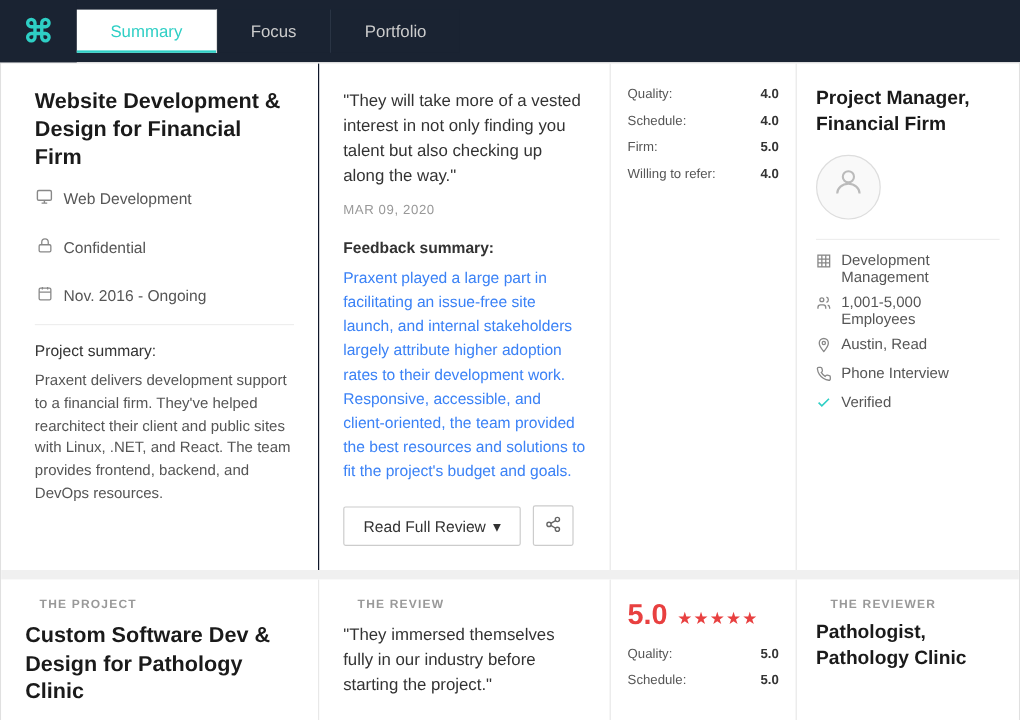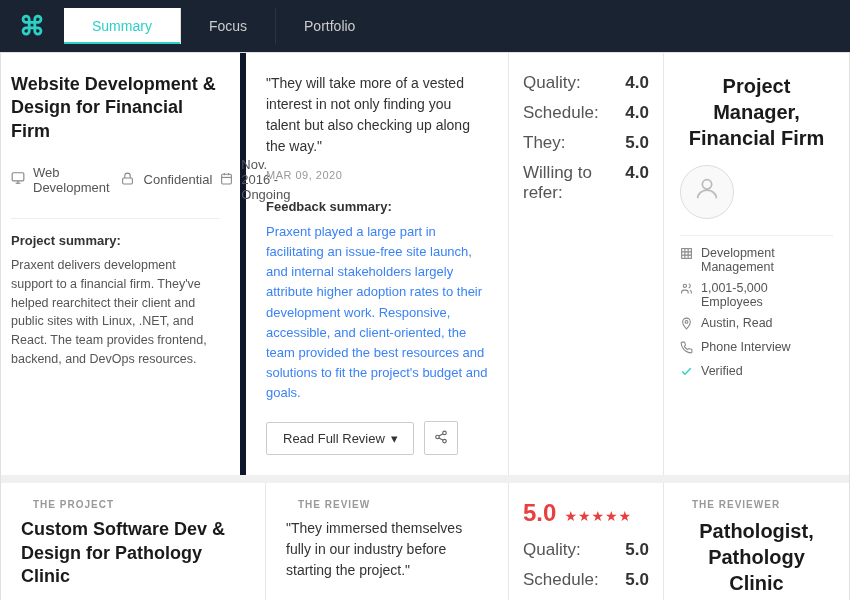--- a/index.html
+++ b/index.html
@@ -76,45 +76,45 @@
 
     
     .review-card {
       display: flex;
       border-bottom: 8px solid #f0f0f0;
       background: #fff;
     }
 
     
     .col-project {
-      width: 245px;
-      padding: 20px 20px 20px 10px;
-      border-right: 6px solid #0f172a;
+      width: 265px;
+      padding: 20px 20px 20px 28px;
+      border-right: 1px solid #0f172a;
       flex-shrink: 0;
     }
     .section-label {
       font-size: 10px;
       font-weight: 600;
       color: #999;
       letter-spacing: 1px;
       text-transform: uppercase;
       margin-bottom: 8px;
       margin-left: 12px;
     }
     .project-title {
       font-size: 18px;
       font-weight: 700;
       color: #1a1a1a;
       line-height: 1.3;
       margin-bottom: 14px;
     }
     .project-meta {
       display: flex;
-      flex-direction: row;
-      gap: 8px;
+      flex-direction: column;
+      gap: 24px;
       margin-bottom: 16px;
     }
     .meta-item {
       display: flex;
       align-items: center;
       gap: 8px;
       font-size: 13px;
       color: #555;
     }
     .meta-icon {
@@ -123,21 +123,21 @@
       width: 16px;
       text-align: center;
     }
     .divider {
       border: none;
       border-top: 1px solid #eee;
       margin: 14px 0;
     }
     .summary-label {
       font-size: 13px;
-      font-weight: 700;
+      font-weight: 400;
       color: #333;
       margin-bottom: 8px;
     }
     .summary-text {
       font-size: 12.5px;
       color: #555;
       line-height: 1.5;
     }
 
     
@@ -207,21 +207,21 @@
       width: 155px;
       padding: 20px 14px;
       border-right: 1px solid #e8e8e8;
       flex-shrink: 0;
     }
     .rating-row {
       display: flex;
       justify-content: space-between;
       align-items: flex-start;
       margin-bottom: 10px;
-      font-size: 17px;
+      font-size: 11px;
     }
     .rating-label {
       color: #555;
     }
     .rating-value {
       font-weight: 600;
       color: #333;
     }
     .overall-score {
       font-size: 24px;
@@ -236,26 +236,25 @@
       margin-bottom: 12px;
     }
 
     
     .col-reviewer {
       width: 185px;
       padding: 20px 16px;
       flex-shrink: 0;
     }
     .reviewer-title {
-      font-size: 20px;
+      font-size: 16px;
       font-weight: 700;
       color: #1a1a1a;
       line-height: 1.3;
       margin-bottom: 14px;
-      text-align: center;
     }
     .avatar-circle {
       width: 54px;
       height: 54px;
       border-radius: 50%;
       border: 1px solid #ddd;
       display: flex;
       align-items: center;
       justify-content: center;
       margin-bottom: 16px;
@@ -405,21 +404,21 @@
     <div class="col-ratings">
       <div class="rating-row">
         <span class="rating-label">Quality:</span>
         <span class="rating-value">4.0</span>
       </div>
       <div class="rating-row">
         <span class="rating-label">Schedule:</span>
         <span class="rating-value">4.0</span>
       </div>
       <div class="rating-row">
-        <span class="rating-label">They:</span>
+        <span class="rating-label">Firm:</span>
         <span class="rating-value">5.0</span>
       </div>
       <div class="rating-row">
         <span class="rating-label">Willing to refer:</span>
         <span class="rating-value">4.0</span>
       </div>
     </div>
 
     <div class="col-reviewer">
       <div class="reviewer-title">Project Manager, Financial Firm</div>

